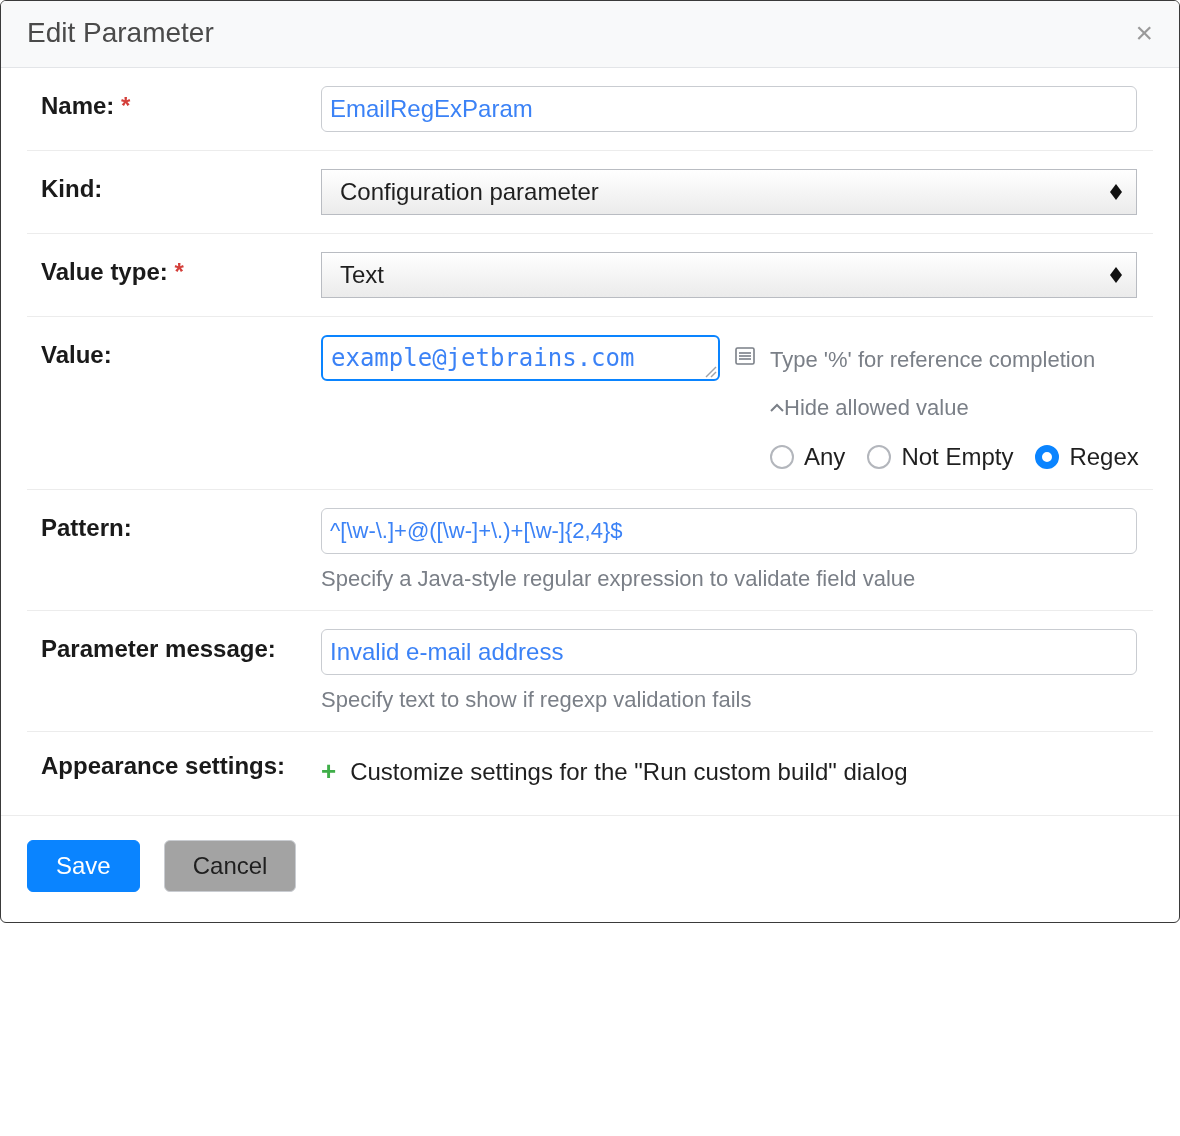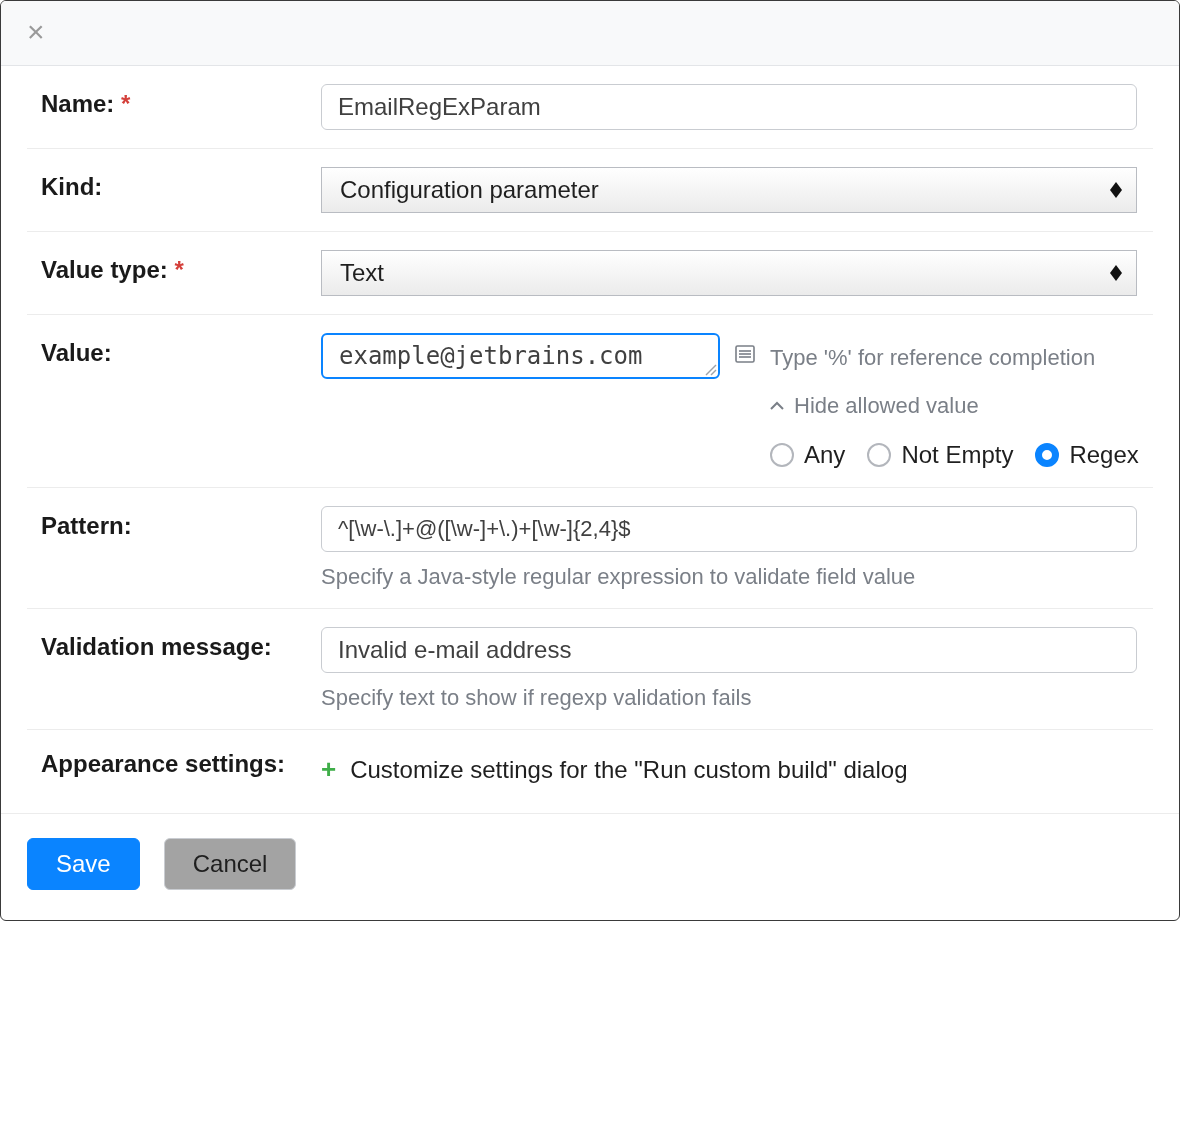--- a/index.html
+++ b/index.html
@@ -60,27 +60,27 @@
   .req {
     color: #d43f3a;
     font-weight: 700;
   }
   .field-col {
     flex: 1;
   }
   .text-input {
     width: 100%;
     height: 46px;
-    padding: 6px 16px;
+    padding: 6px 8px;
     font-size: 24px;
     font-family: inherit;
     border: 1px solid #c9ccd1;
     border-radius: 6px;
     background: #fff;
-    color: #404040;
+    color: #3b82f6;
   }
   .text-input.focused {
     border: 2px solid #0a84ff;
     font-family: ui-monospace, Menlo, Consolas, monospace;
     position: relative;
   }
   .textarea-wrap {
     position: relative;
     width: 690px;
   }
@@ -126,21 +126,20 @@
   }
   .select .arrows svg { display: block; }
   .hint {
     color: #7a7f87;
     font-size: 22px;
     margin-top: 12px;
   }
   .collapse-toggle {
     display: inline-flex;
     align-items: center;
-    gap: 10px;
     color: #7a7f87;
     font-size: 22px;
     margin-top: 22px;
     cursor: pointer;
     background: none;
     border: none;
     padding: 0;
   }
   .radio-row {
     display: flex;
@@ -211,20 +210,21 @@
     border: 1px solid #c9ccd1;
   }
   .value-block { width: 100%; }
 </style>
 </head>
 <body>
 
 <div class="dialog">
 
   <div class="dialog-header">
+    <div class="dialog-title">Edit Parameter</div>
     <button class="close-btn">×</button>
   </div>
 
   <div class="content">
 
     <div class="row">
       <div class="label-col">
         <span>Name:</span>
         <span class="req">*</span>
       </div>
@@ -316,21 +316,21 @@
 
     <div class="row">
       <div class="label-col">Pattern:</div>
       <div class="field-col">
         <input class="text-input monot" type="text" value="^[\w-\.]+@([\w-]+\.)+[\w-]{2,4}$" style="">
         <div class="hint" style="max-width:640px">Specify a Java-style regular expression to validate field value</div>
       </div>
     </div>
 
     <div class="row">
-      <div class="label-col">Validation message:</div>
+      <div class="label-col">Parameter message:</div>
       <div class="field-col">
         <input class="text-input" type="text" value="Invalid e-mail address" style="">
         <div class="hint">Specify text to show if regexp validation fails</div>
       </div>
     </div>
 
     <div class="row no-border">
       <div class="label-col" style="padding-top:2px">Appearance settings:</div>
       <div class="field-col" style="padding-top:6px">
         <span class="appearance-link">

